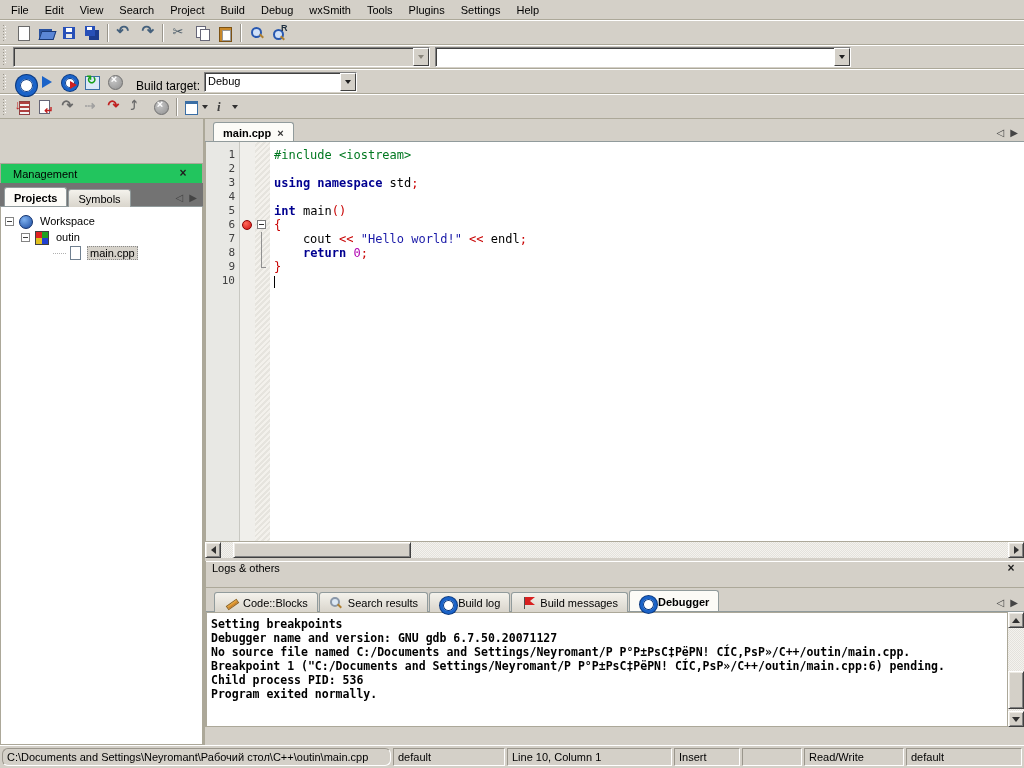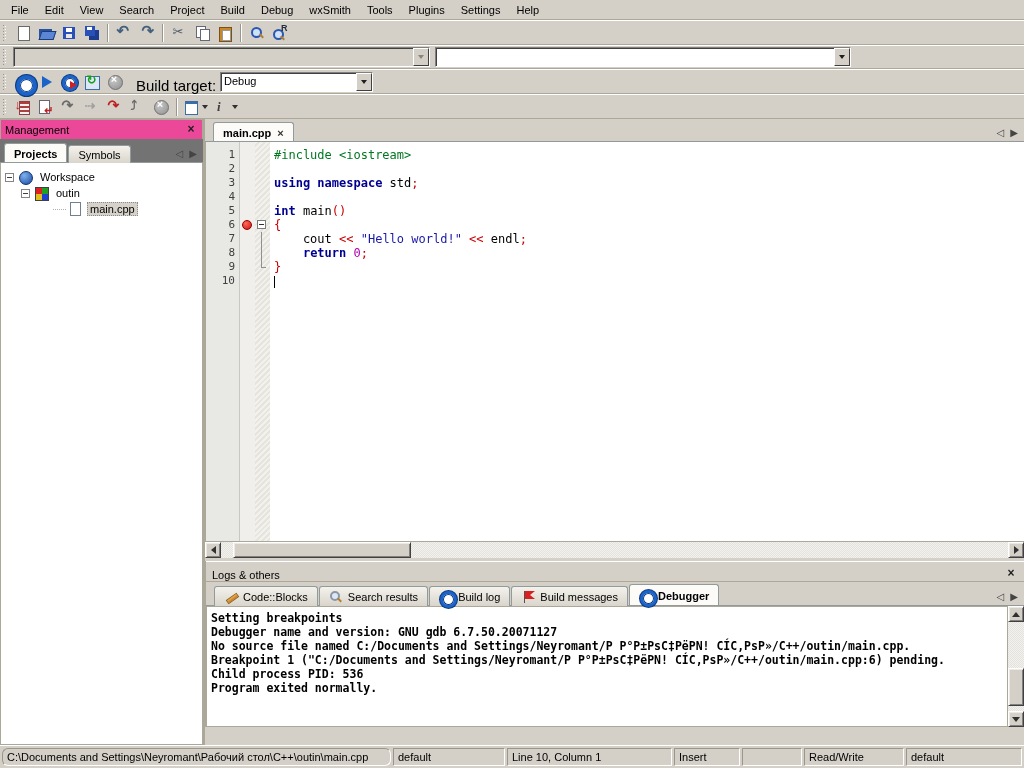--- a/index.html
+++ b/index.html
@@ -25,21 +25,21 @@
   
   .menubar { height:20px; display:flex; align-items:center; padding-left:4px; gap:2px; border-bottom:1px solid #aca899; flex:0 0 auto; }
   .menu-item { padding:2px 7px; font-size:11px; }
 
   
   .tbrow { display:flex; align-items:center; border-top:1px solid #ffffff; border-bottom:1px solid #aca899; flex:0 0 auto; padding-left:2px; }
   .tbrow.r1 { height:25px; } .tbrow.r2 { height:24px; } .tbrow.r3 { height:25px; } .tbrow.r4 { height:25px; }
   .grip { width:4px; height:16px; margin:0 4px 0 1px; background:repeating-linear-gradient(to bottom,#9a968c 0 1px,transparent 1px 3px), repeating-linear-gradient(to bottom,#fff 0 1px,transparent 1px 3px); background-size:1px 100%,1px 100%; background-position:0 0,2px 1px; background-repeat:no-repeat no-repeat; }
   .tbtn { width:23px; height:22px; border:none; background:transparent; display:flex; align-items:center; justify-content:center; padding:0; }
   .tbsep { width:1px; height:18px; background:#9a968c; box-shadow:1px 0 0 #fff; margin:0 4px; display:inline-block; }
-  .tblabel { margin:8px 4px 0 10px; font-size:15px; }
+  .tblabel { margin:8px 4px 0 10px; font-size:12px; }
 
   .combo { display:flex; align-items:stretch; height:20px; border:1px solid; border-color:#808080 #fff #fff #808080; box-shadow:inset 1px 1px 0 #404040; background:#fff; }
   .combo .cval { flex:1; padding:2px 3px; font-size:11px; white-space:nowrap; overflow:hidden; }
   .combo .cbtn { width:16px; display:flex; align-items:center; justify-content:center; border:1px solid; border-color:#fff #404040 #404040 #fff; background:#d4d0c8; }
   .combo.disabled { background:#d4d0c8; }
   .tri-dn { width:0; height:0; border-left:3px solid transparent; border-right:3px solid transparent; border-top:4px solid #202020; }
   .combo.disabled .tri-dn { border-top-color:#8a867c; }
   .combo.c-long1 { width:417px; margin-left:2px; }
   .combo.c-long2 { width:416px; margin-left:5px; }
   .combo.c-target { width:153px; }
@@ -85,21 +85,21 @@
   .icon-next-instruction::before { content:"↷"; position:absolute; left:1px; top:-2px; font-size:14px; font-weight:bold; color:#c02020; }
   .icon-step-out::before { content:"⤴"; position:absolute; left:1px; top:-1px; font-size:13px; font-weight:bold; color:#6a6a6a; }
   .icon-debugging-windows::before { content:""; position:absolute; left:1px; top:2px; width:11px; height:10px; border:1px solid #3a6ea5; background:#fff; border-top:3px solid #3a6ea5; }
   .icon-various-info::before { content:"i"; position:absolute; left:3px; top:0px; font-family:"Liberation Serif",serif; font-weight:bold; font-style:italic; font-size:13px; color:#404040; }
   .dd-mini { width:0; height:0; border-left:3px solid transparent; border-right:3px solid transparent; border-top:4px solid #303030; margin-left:2px; }
   .tbtn.wide { width:30px; }
 
   
   .main { flex:1; display:flex; min-height:0; }
   .mgmt { width:205px; flex:0 0 auto; display:flex; flex-direction:column; border-right:2px solid #aca899; }
-  .mgmt-header { height:20px; display:flex; align-items:center; padding:0 4px; border:1px solid #aca899; border-bottom:none; background:#ec4899; }
+  .mgmt-header { height:20px; display:flex; align-items:center; padding:0 12px; border:1px solid #aca899; border-bottom:none; background:#22c55e;margin-top:44px; }
   .mgmt-header .htitle { flex:1; font-size:11px; }
   .hclose { width:14px; height:14px; text-align:center; font-weight:bold; font-size:12px; line-height:13px; color:#202020; }
   .mgmt-tabs { height:24px; display:flex; align-items:flex-end; padding:3px 2px 0 4px; border-bottom:1px solid #919b9c; background:#737373; }
   .tab { padding:3px 9px 2px; margin-right:1px; border:1px solid #919b9c; border-bottom:none; border-radius:3px 3px 0 0; background:linear-gradient(#f4f2ec,#d9d5cc); font-size:11px; position:relative; top:1px; }
   .tab.active { background:#fcfbf7; font-weight:bold; top:0; padding-top:4px; }
   .tab-arrows { margin-left:auto; display:flex; gap:6px; align-items:center; padding:0 4px 3px 0; }
   .arr { font-size:10px; color:#444; line-height:10px; }
   .arr.l::before { content:"◁"; }
   .arr.r::before { content:"▶"; }
   .mgmt-tree { flex:1; background:#fff; border:1px solid #aca899; border-top:none; padding:6px 2px; overflow:hidden; }
@@ -158,21 +158,21 @@
   .htrack { flex:1; position:relative; background:repeating-conic-gradient(#f4f2ee 0 25%, #e4e2dc 0 50%) 0 0/2px 2px; }
   .hthumb { position:absolute; left:12px; top:0; width:178px; height:16px; }
   .vscroll { width:17px; display:flex; flex-direction:column; background:repeating-conic-gradient(#f4f2ee 0 25%, #e4e2dc 0 50%) 0 0/2px 2px; border-left:1px solid #aca899; flex:0 0 auto; position:relative; }
   .vtrack { flex:1; position:relative; }
   .vthumb { position:absolute; left:0; top:52%; width:16px; height:38px; }
 
   .hsplit { height:3px; background:#d4d0c8; flex:0 0 auto; }
 
   
   .logs { height:166px; display:flex; flex-direction:column; flex:0 0 auto; border-left:1px solid #aca899; }
-  .logs-header { height:21px; display:flex; align-items:flex-end; padding:0 6px; border-top:1px solid #fff; border-bottom:1px solid #aca899; }
+  .logs-header { height:27px; display:flex; align-items:flex-start; padding:0 6px; border-top:1px solid #fff; border-bottom:1px solid #aca899; }
   .logs-header .htitle { flex:1; }
   .log-tabs { height:24px; display:flex; align-items:flex-end; padding:2px 2px 0 8px; border-bottom:1px solid #919b9c; }
   .ltab { display:flex; align-items:center; gap:5px; }
   .ltab .icon { width:14px; height:14px; }
   .pencil-icon::before { content:""; position:absolute; left:2px; top:6px; width:11px; height:3px; background:linear-gradient(#f0b040,#c87820); transform:rotate(-35deg); border:1px solid #906018; }
   .search-icon::before { content:""; position:absolute; left:1px; top:1px; width:6px; height:6px; border:2px solid #8a97a8; border-radius:50%; background:#dce8f4; }
   .search-icon::after { content:""; position:absolute; left:8px; top:9px; width:5px; height:2px; background:#b08030; transform:rotate(45deg); }
   .codeblocks-logo-icon::before { left:1px; top:1px; width:11px; height:11px; border-width:3px; }
   .flag-icon::before { content:""; position:absolute; left:3px; top:1px; width:1px; height:12px; background:#505050; }
   .flag-icon::after { content:""; position:absolute; left:4px; top:1px; border-top:4px solid #d82020; border-bottom:4px solid #d82020; border-right:5px solid transparent; border-left:5px solid #d82020; }

